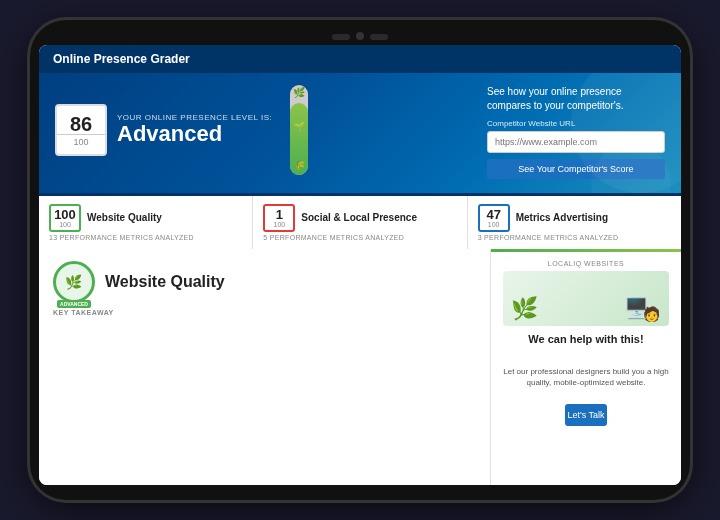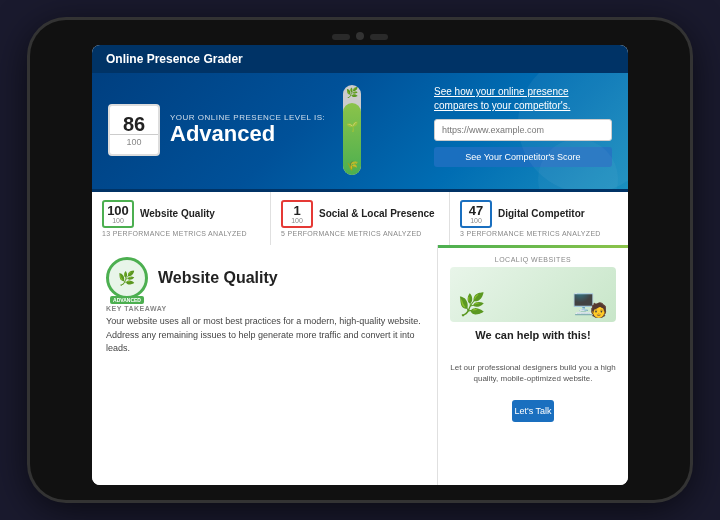--- a/index.html
+++ b/index.html
@@ -50,21 +50,21 @@
       width: 18px;
       height: 6px;
       background: #2a2a2a;
       border-radius: 3px;
       position: absolute;
       top: 14px;
       left: calc(50% + 10px);
     }
 
     .tablet-screen {
-      width: 536px;
+      width: 642px;
       height: 440px;
       background: white;
       border-radius: 8px;
       overflow: hidden;
       display: flex;
       flex-direction: column;
       margin-top: 10px;
     }
 
     
@@ -195,21 +195,20 @@
     .hero-right {
       width: 190px;
       flex-shrink: 0;
       padding-left: 12px;
     }
     .competitor-heading {
       font-size: 10px;
       color: white;
       line-height: 1.4;
       margin-bottom: 6px;
-      text-decoration: underline;
     }
     .competitor-label {
       font-size: 8px;
       color: rgba(255,255,255,0.85);
       margin-bottom: 3px;
     }
     .competitor-input {
       width: 100%;
       padding: 5px 7px;
       font-size: 9px;
@@ -503,20 +502,21 @@
             <div class="gauge-fill"></div>
             <span class="gauge-icon">🌿</span>
             <span class="gauge-icon-mid">🌱</span>
             <span class="gauge-icon-bottom">🌾</span>
           </div>
         </div>
       </div>
 
       <div class="hero-right">
         <p class="competitor-heading">See how your online presence compares to your competitor's.</p>
+        <p class="competitor-label">Competitor Website URL</p>
         <input class="competitor-input" type="text" placeholder="https://www.example.com" style="">
         <button class="competitor-btn">See Your Competitor's Score</button>
       </div>
     </div>
 
     <div class="metrics-row">
       <div class="metric-cell">
         <div class="metric-top">
           <div class="metric-score-box">
             <span class="metric-score-num">100</span>
@@ -537,38 +537,37 @@
         </div>
         <span class="metric-analyzed">5 Performance Metrics Analyzed</span>
       </div>
 
       <div class="metric-cell">
         <div class="metric-top">
           <div class="metric-score-box blue">
             <span class="metric-score-num">47</span>
             <span class="metric-score-denom">100</span>
           </div>
-          <span class="metric-name">Digital Competitor</span>
+          <span class="metric-name">Metrics Advertising</span>
         </div>
         <span class="metric-analyzed">3 Performance Metrics Analyzed</span>
       </div>
     </div>
 
     <div class="bottom-section">
 
       <div class="website-quality-panel">
         <div class="wq-header">
           <div class="wq-badge">
             <span class="wq-badge-leaf">🌿</span>
             <span class="wq-badge-label">ADVANCED</span>
           </div>
           <span class="wq-title">Website Quality</span>
         </div>
         <p class="wq-key-takeaway">KEY TAKEAWAY</p>
-        <p class="wq-text">Your website uses all or most best practices for a modern, high-quality website. Address any remaining issues to help generate more traffic and convert it into leads.</p>
       </div>
 
       <div class="promo-panel">
         <div class="promo-top-bar"></div>
         <p class="promo-localiq">LOCALIQ WEBSITES</p>
 
         <div class="promo-image-area">
           <span class="promo-plant">🌿</span>
           <span class="promo-monitor">🖥️</span>
           <span class="promo-person">🧑</span>

